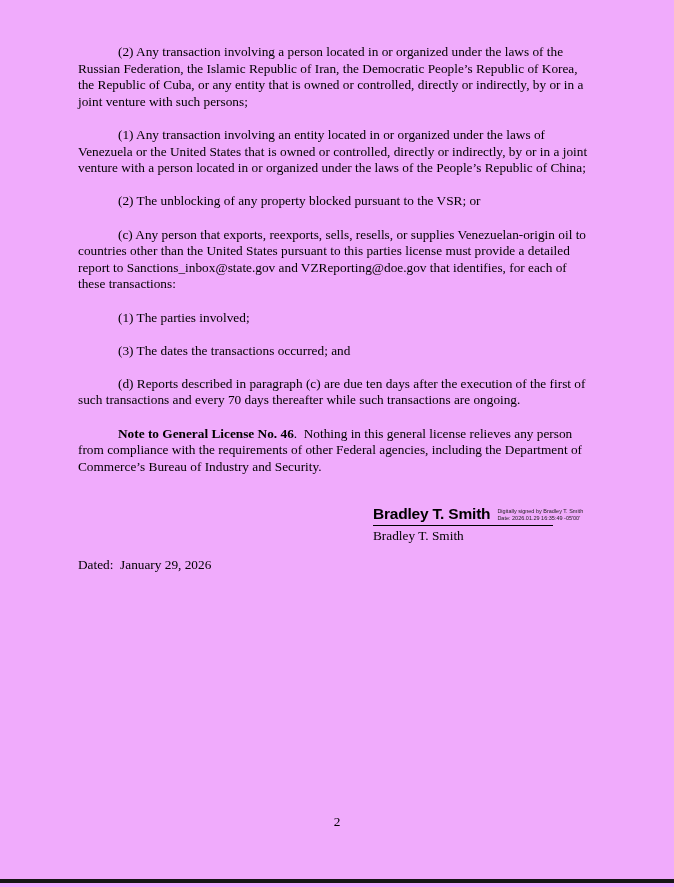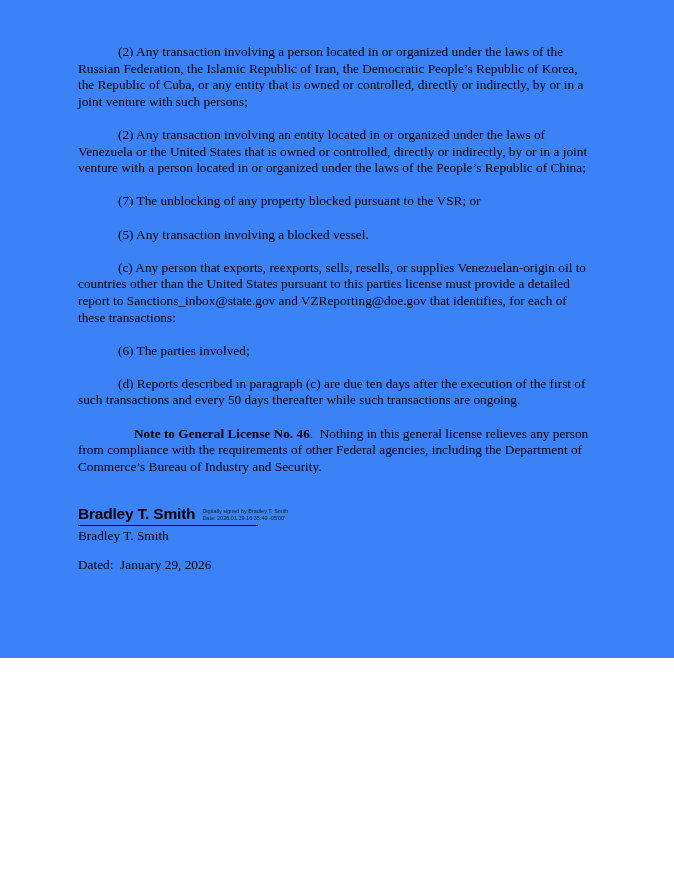--- a/index.html
+++ b/index.html
@@ -1,41 +1,42 @@
 <!DOCTYPE html>
 <html><head>
 <meta charset="utf-8">
 <style>
   * { box-sizing: border-box; }
   html, body { margin: 0; padding: 0; background: #ffffff; }
   .page {
     position: relative;
     width: 674px;
-    height: 658px;
-    background: #3b82f6;
+    height: 887px;
+    background: #f0abfc;
     font-family: "Liberation Serif", serif;
     color: #000000;
     overflow: hidden;
   }
   .content {
     position: absolute;
     left: 78px;
     top: 44px;
     width: 518px;
     font-size: 13.3px;
     line-height: 16.6px;
   }
   .para {
     margin: 0 0 16.6px 0;
     text-indent: 40px;
     white-space: pre-wrap;
     text-align: left;
   }
-  .note-bold { font-weight: bold; margin-left: 16px; }
+  .note-bold { font-weight: bold; }
   .sig-block {
+    margin-left: 295px;
     margin-top: 30px;
   }
   .sig-row {
     display: flex;
     align-items: flex-start;
     gap: 7px;
   }
   .sig-name {
     font-family: "Liberation Sans", sans-serif;
     font-weight: 600;
@@ -82,26 +83,26 @@
     background: #161616;
   }
 </style>
 </head>
 <body>
 
 <div class="page">
   <div class="content">
 
     <p class="para">(2) Any transaction involving a person located in or organized under the laws of the Russian Federation, the Islamic Republic of Iran, the Democratic People’s Republic of Korea, the Republic of Cuba, or any entity that is owned or controlled, directly or indirectly, by or in a joint venture with such persons;</p>
-    <p class="para">(2) Any transaction involving an entity located in or organized under the laws of Venezuela or the United States that is owned or controlled, directly or indirectly, by or in a joint venture with a person located in or organized under the laws of the People’s Republic of China;</p>
-    <p class="para">(7) The unblocking of any property blocked pursuant to the VSR; or</p>
-    <p class="para">(5) Any transaction involving a blocked vessel.</p>
+    <p class="para">(1) Any transaction involving an entity located in or organized under the laws of Venezuela or the United States that is owned or controlled, directly or indirectly, by or in a joint venture with a person located in or organized under the laws of the People’s Republic of China;</p>
+    <p class="para">(2) The unblocking of any property blocked pursuant to the VSR; or</p>
     <p class="para">(c) Any person that exports, reexports, sells, resells, or supplies Venezuelan-origin oil to countries other than the United States pursuant to this parties license must provide a detailed report to Sanctions_inbox@state.gov and VZReporting@doe.gov that identifies, for each of these transactions:</p>
-    <p class="para">(6) The parties involved;</p>
-    <p class="para">(d) Reports described in paragraph (c) are due ten days after the execution of the first of such transactions and every 50 days thereafter while such transactions are ongoing.</p>
+    <p class="para">(1) The parties involved;</p>
+    <p class="para">(3) The dates the transactions occurred; and</p>
+    <p class="para">(d) Reports described in paragraph (c) are due ten days after the execution of the first of such transactions and every 70 days thereafter while such transactions are ongoing.</p>
 
     <p class="para"><span class="note-bold">Note to General License No. 46</span><span>.  Nothing in this general license relieves any person from compliance with the requirements of other Federal agencies, including the Department of Commerce’s Bureau of Industry and Security.</span></p>
 
     <div class="sig-block">
       <div class="sig-row">
         <span class="sig-name">Bradley T. Smith</span>
         <span class="sig-digital">
           <div>Digitally signed by Bradley T. Smith</div>
           <div>Date: 2026.01.29 16:35:49 -05'00'</div>
         </span>

